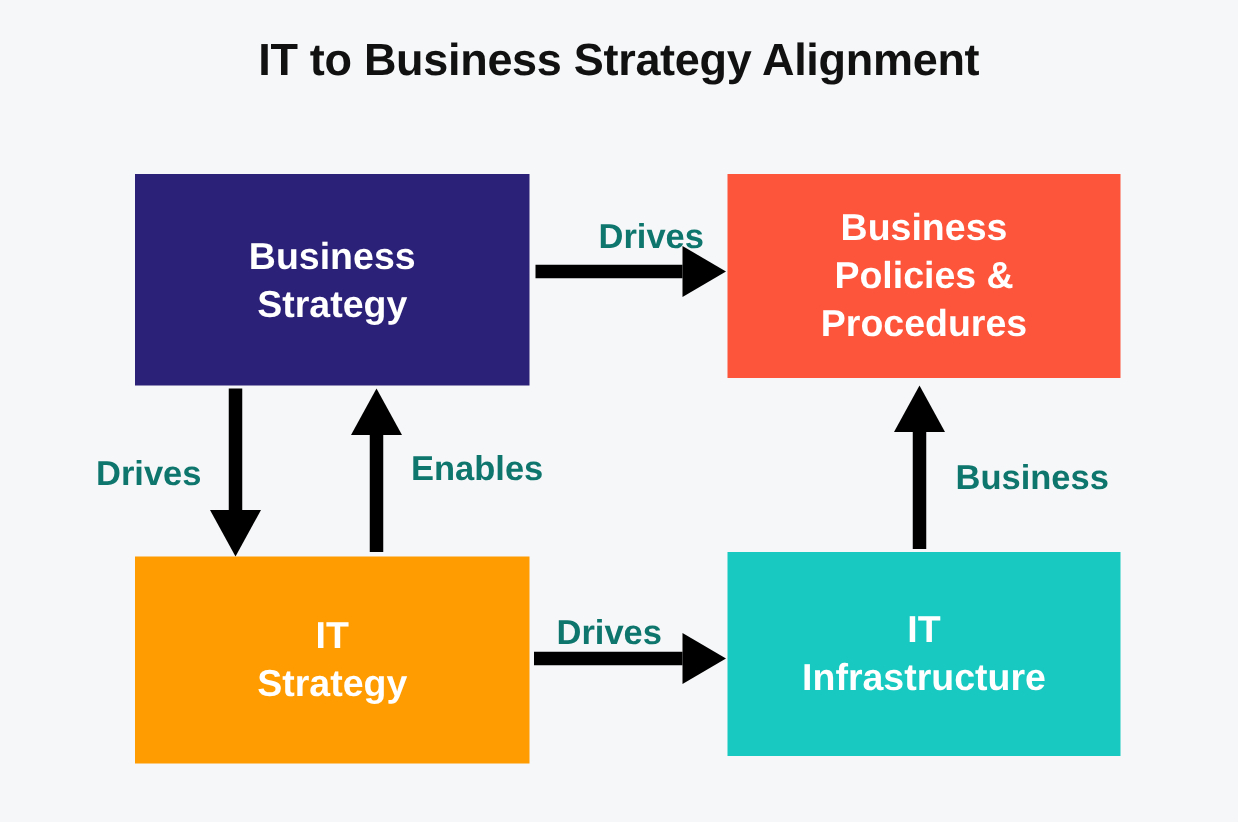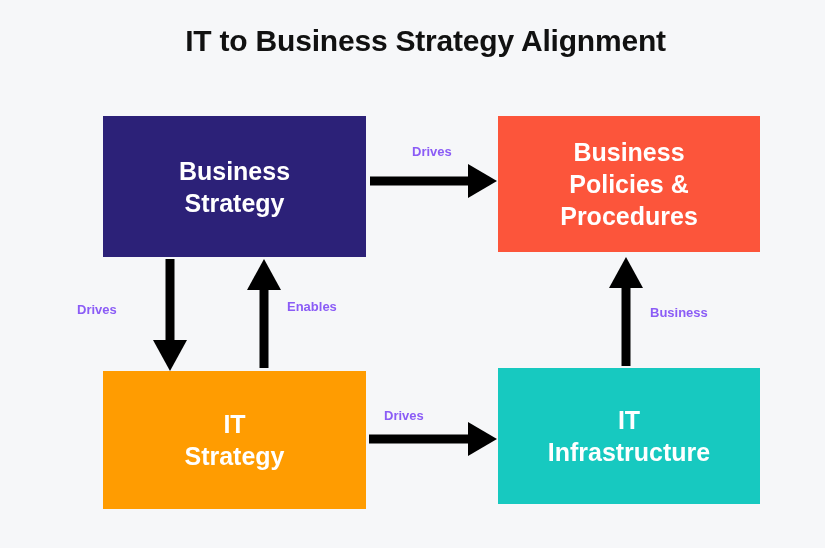--- a/index.html
+++ b/index.html
@@ -10,21 +10,20 @@
     width: 825px;
     height: 548px;
     background: #f6f7f9;
     font-family: "Liberation Sans", sans-serif;
     overflow: hidden;
   }
   #canvas {
     position: relative;
     width: 728px;
     height: 548px;
-    margin-left: 13px;
   }
 
   
   .title {
     position: absolute;
     left: 0;
     top: 24px;
     width: 825px;
     text-align: center;
     font-size: 30px;
@@ -90,23 +89,23 @@
     left: 0;
     top: 0;
     width: 825px;
     height: 548px;
     pointer-events: none;
   }
 
   
   .edge-label {
     position: absolute;
-    font-size: 13px;
+    font-size: 23px;
     font-weight: bold;
-    color: #8b5cf6;
+    color: #0f766e;
     white-space: nowrap;
   }
   #label-drives-top      { left: 399px; top: 144px; }
   #label-drives-left     { left: 64px;  top: 302px; }
   #label-enables         { left: 274px; top: 299px; text-align: right; }
   #label-supports        { left: 637px; top: 305px; }
   #label-drives-bottom   { left: 371px; top: 408px; }
 </style>
 </head>
 <body>

